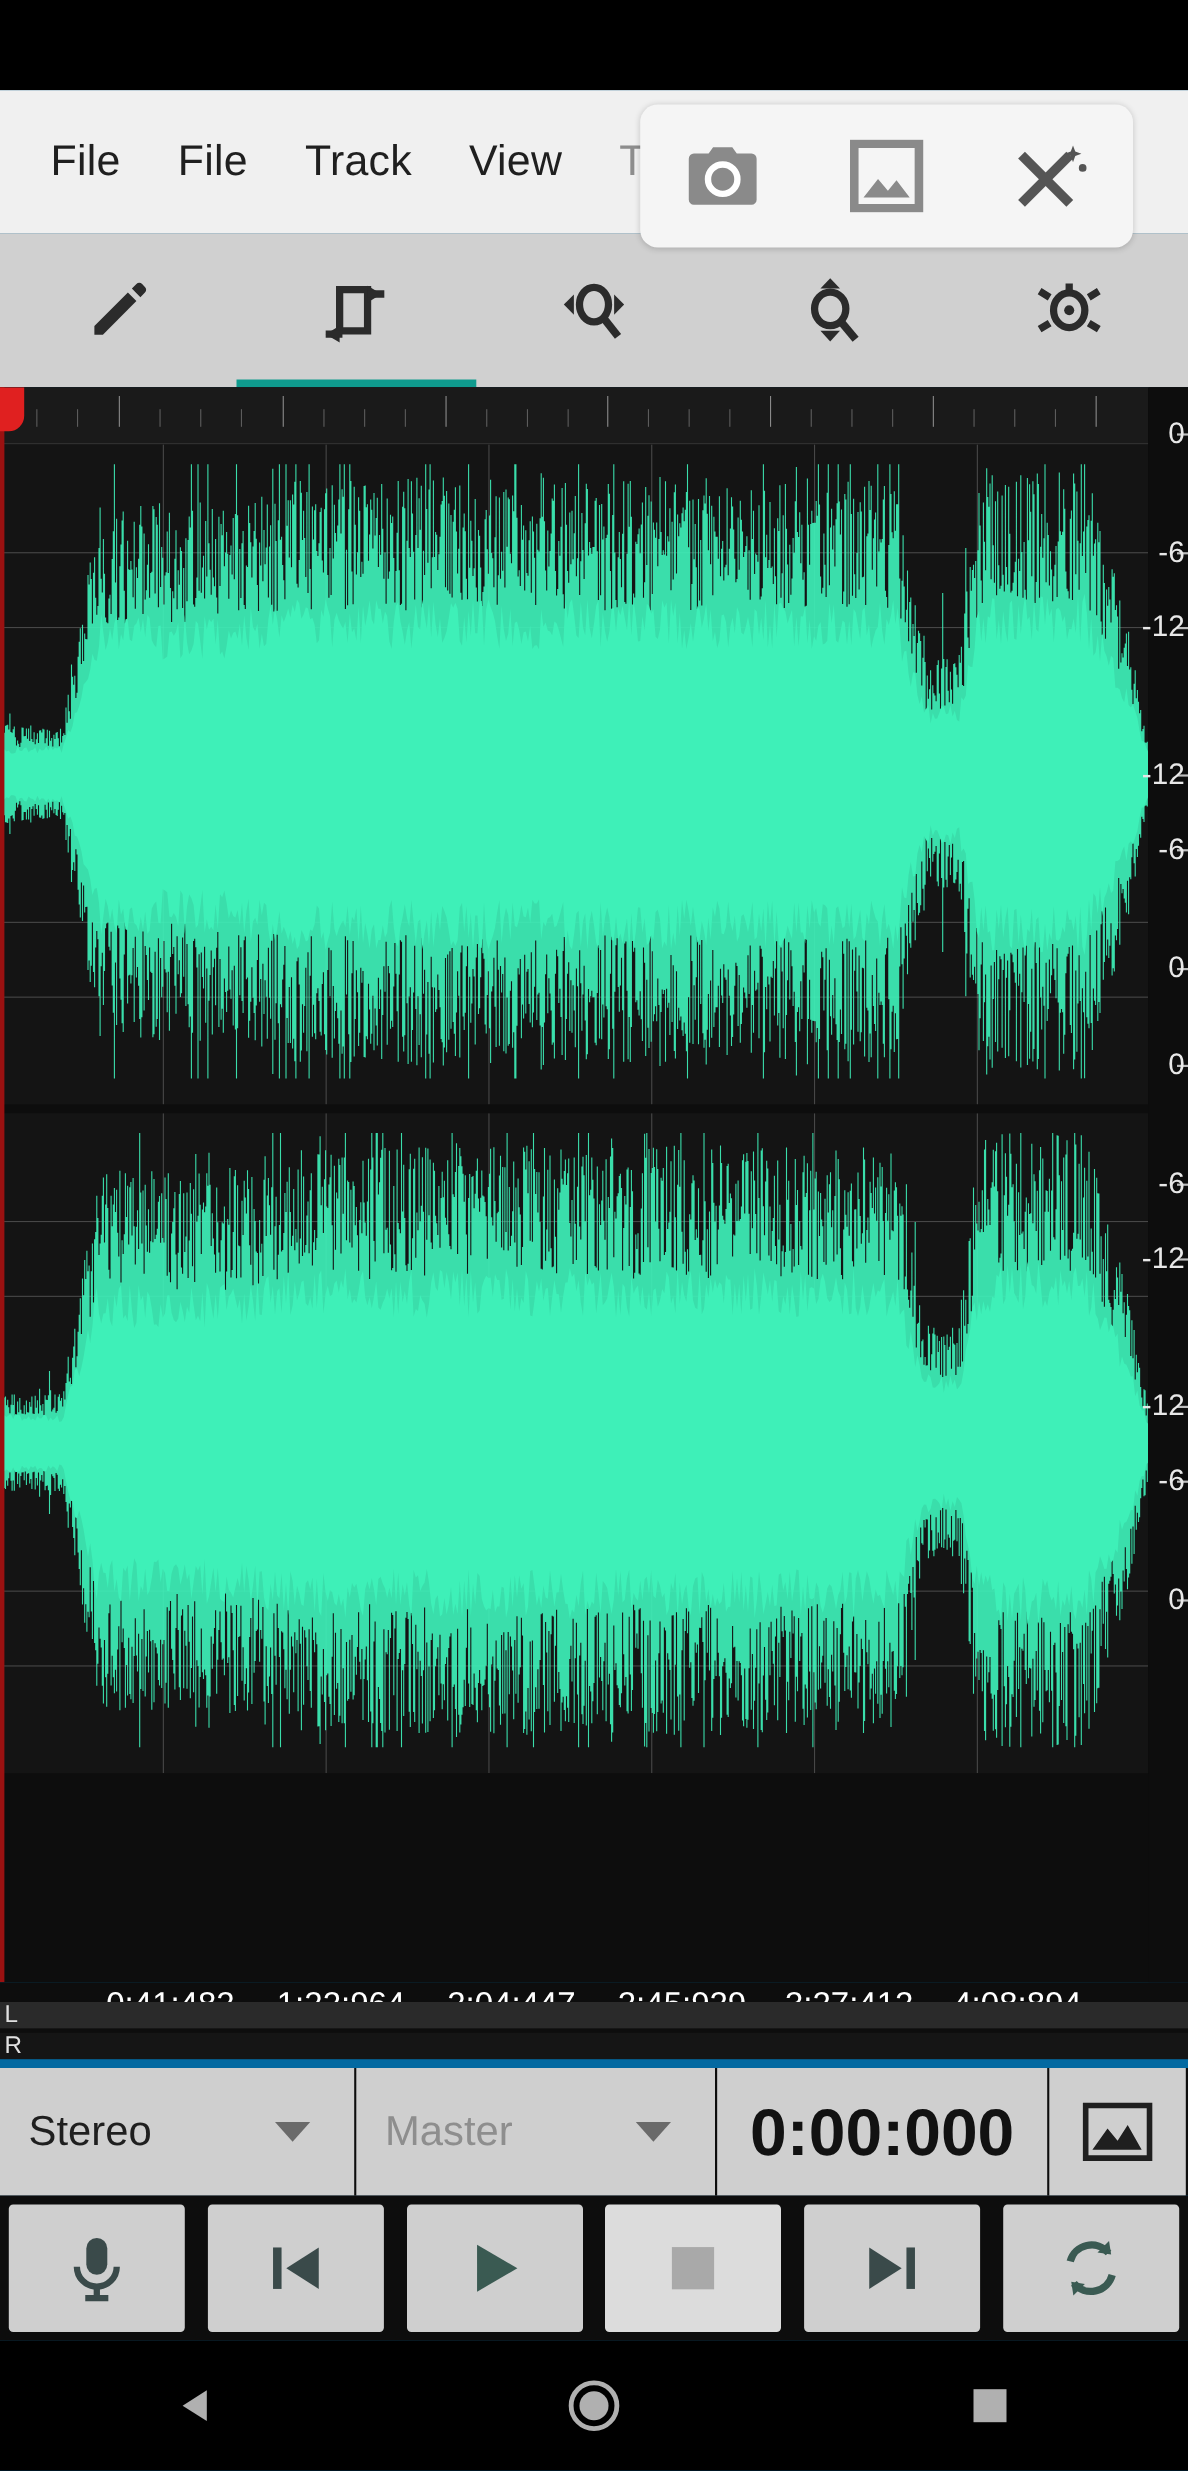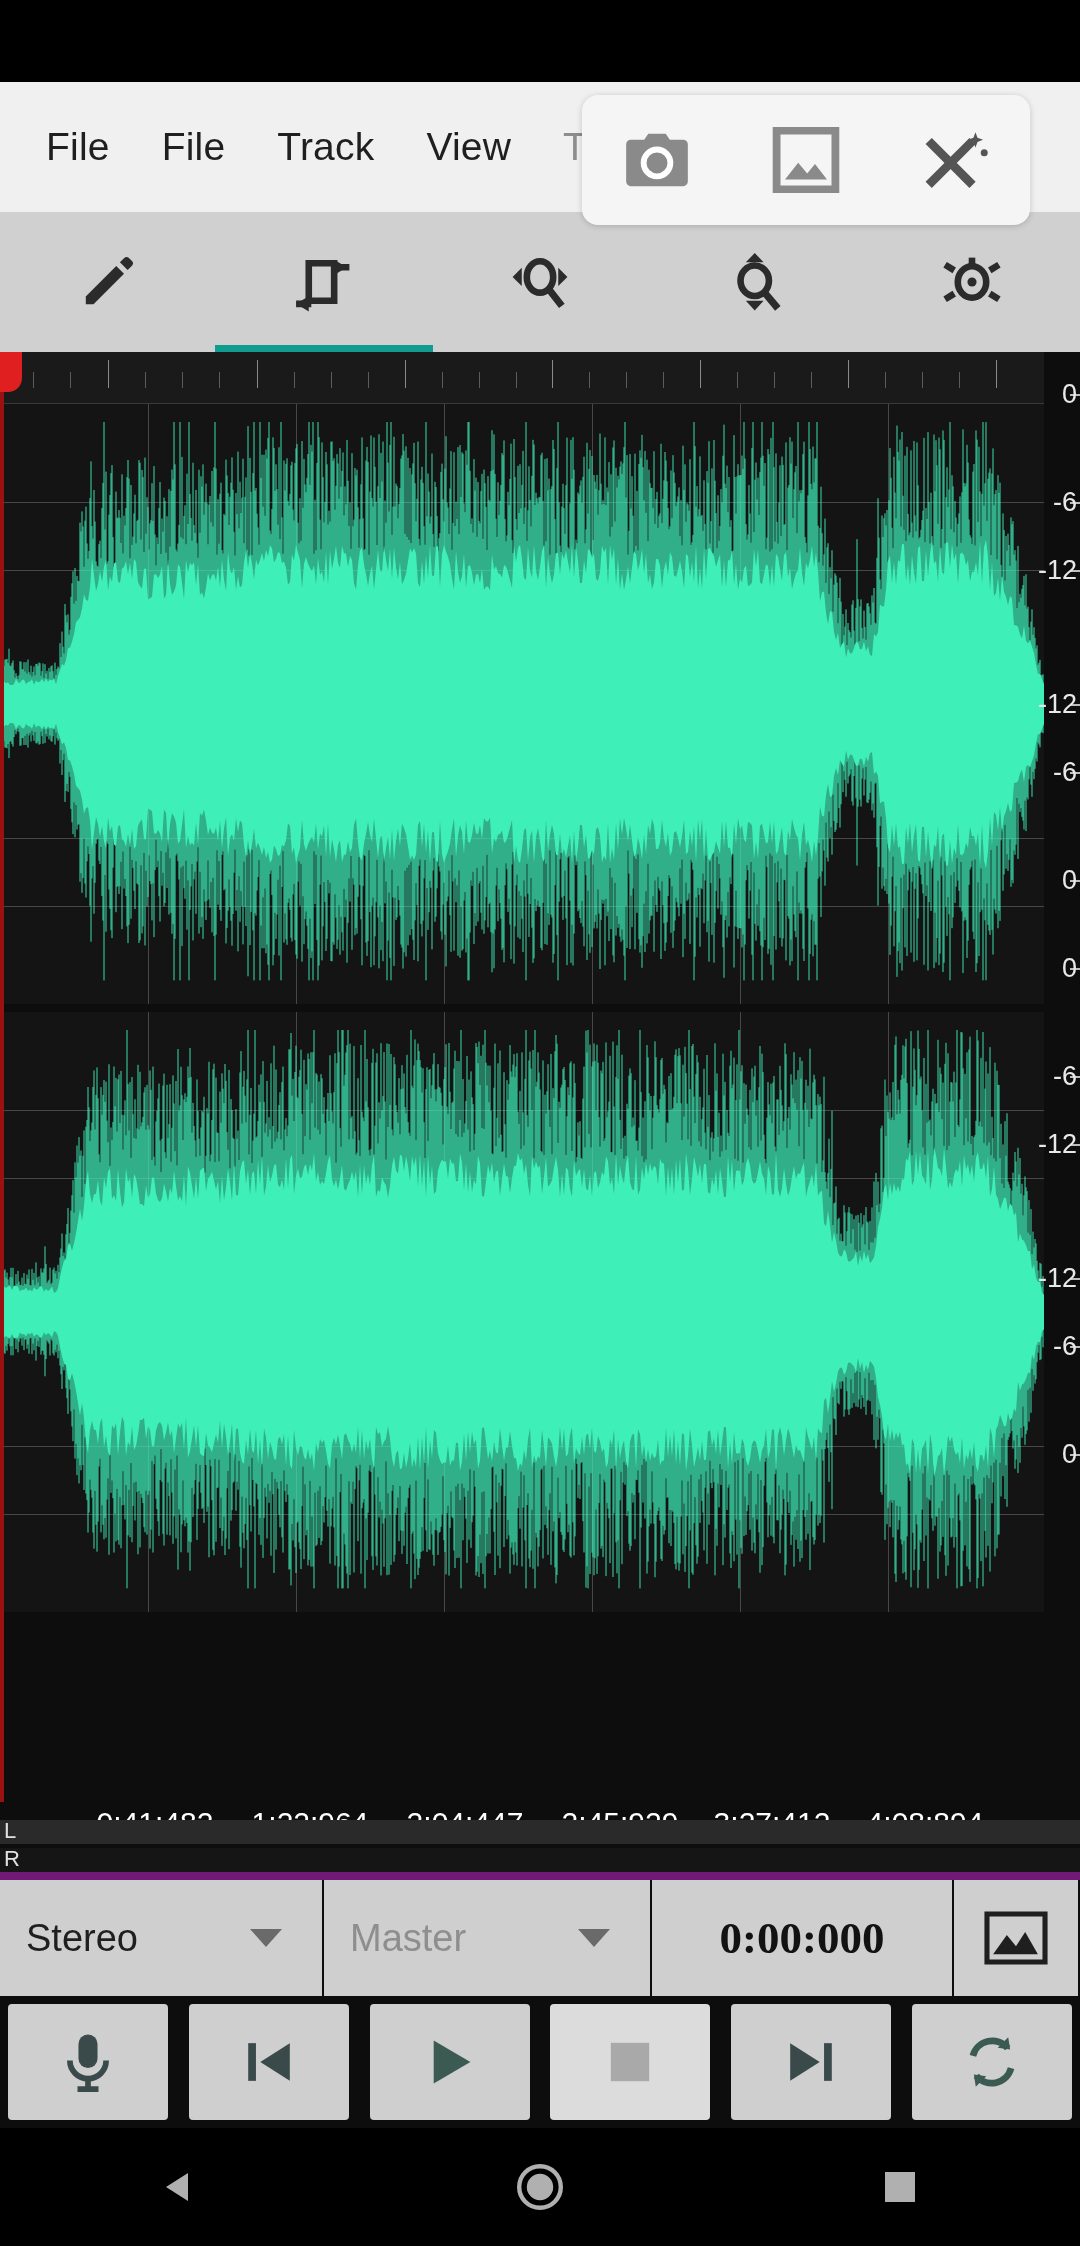--- a/index.html
+++ b/index.html
@@ -5,21 +5,21 @@
   * { box-sizing: border-box; margin: 0; padding: 0; }
   html, body {
     width: 1080px; height: 2246px;
     background: #000;
     font-family: "Liberation Sans", sans-serif;
     overflow: hidden;
   }
   #app {
     position: relative;
     width: 1080px; height: 2246px;
-    background: #701a75;
+    background: #0369a1;
   }
 
   
   .status-bar {
     position: absolute; top: 0; left: 0;
     width: 1080px; height: 82px;
     background: #000;
   }
 
   
@@ -205,23 +205,23 @@
   }
   .sel-text.dark { color: #1f1f1f; }
   .caret {
     position: absolute; right: 40px;
     width: 0; height: 0;
     border-left: 16px solid transparent;
     border-right: 16px solid transparent;
     border-top: 18px solid #6a6a6a;
   }
   .timecode-text {
-    font-size: 45px; font-weight: bold; color: #121212;
+    font-size: 60px; font-weight: bold; color: #121212;
     letter-spacing: 0px;
-    font-family: Liberation Serif, serif;
+    font-family: Liberation Sans, sans-serif;
   }
 
   
   .transport {
     position: absolute; top: 1996px; left: 0;
     width: 1080px; height: 132px;
     background: #0d0d0d;
     display: flex;
     align-items: center;
     justify-content: space-between;

